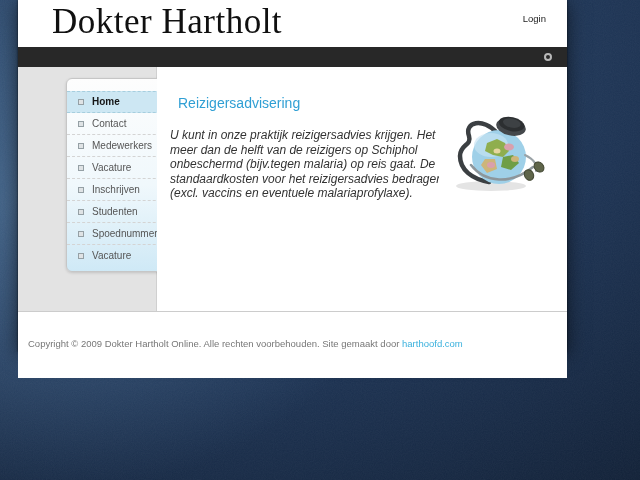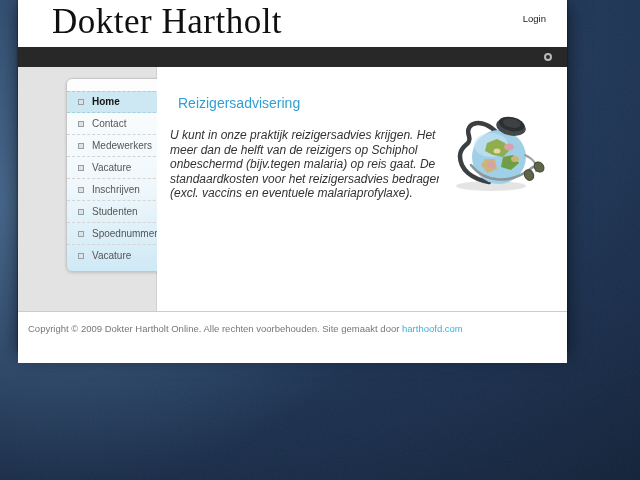--- a/index.html
+++ b/index.html
@@ -55,21 +55,21 @@
     background:#dfe3e5;border:1px solid #95a0a5;vertical-align:middle;
   }
   
   .main{flex:1;background:#fff;position:relative;padding:20px 14px 0 13px;box-sizing:border-box;}
   .main h2{margin:8px;font-size:14px;font-weight:normal;color:#2f9fd4;}
   .main p{margin:17px 0 0 0;font-size:12px;line-height:14.5px;color:#333;width:322px;font-style:italic;}
   .photo{position:absolute;top:40px;right:2px;width:126px;height:86px;background:#fff;}
   
   .footer{
     height:40px;border-top:1px solid #ccc;background:#fff;
-    padding:11px 0 0 10px;box-sizing:content-box;font-size:9.5px;color:#777;
+    padding:26px 0 0 10px;box-sizing:content-box;font-size:9.5px;color:#777;
   }
   .footer a{color:#3ab1dd;text-decoration:none;cursor:pointer;}
 </style>
 </head>
 <body>
 
 <svg class="noise" xmlns="http://www.w3.org/2000/svg">
   <filter id="n">
       <feTurbulence type="fractalNoise" baseFrequency="0.9" numOctaves="2" stitchTiles="stitch"></feTurbulence>
   <feColorMatrix type="matrix" values="0 0 0 0 1  0 0 0 0 1  0 0 0 0 1  0 0 0 0.05 0"></feColorMatrix>

